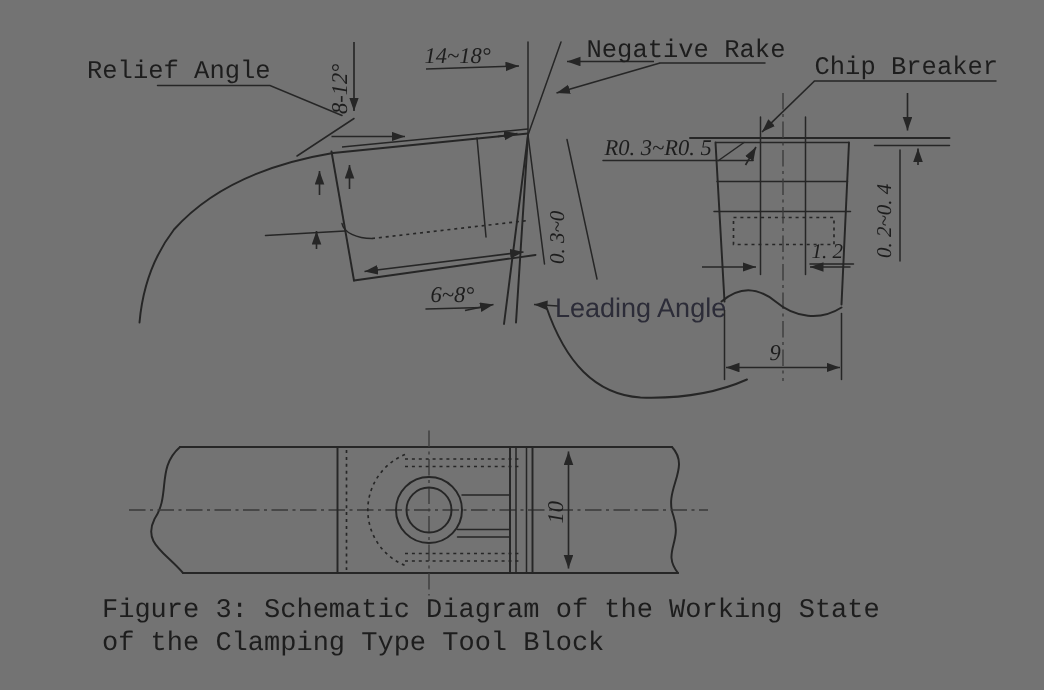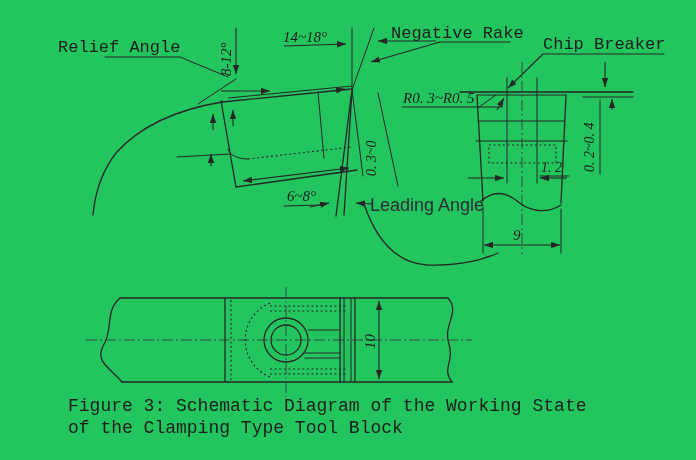--- a/index.html
+++ b/index.html
@@ -1,16 +1,16 @@
 <!DOCTYPE html>
 <html><head>
 <meta charset="utf-8">
 <style>
   html,body{margin:0;padding:0;background:#ffffff;}
-  #stage{position:relative;width:696px;height:460px;background:#22c55e;overflow:hidden;
+  #stage{position:relative;width:696px;height:460px;background:#737373;overflow:hidden;
          font-family:"Liberation Mono", monospace;}
   svg{position:absolute;left:0;top:0;}
   .ln{fill:none;stroke:#262626;stroke-width:1.3;stroke-linecap:round;}
   .thin{fill:none;stroke:#262626;stroke-width:1;stroke-linecap:round;}
   .dbl{fill:none;stroke:#262626;stroke-width:1;}
   .dot{fill:none;stroke:#262626;stroke-width:1.1;stroke-dasharray:2,2.6;}
   .cl{fill:none;stroke:#3a3a3a;stroke-width:0.9;stroke-dasharray:11,3,2,3;}
   .arr{fill:none;stroke:#262626;stroke-width:1.1;}
   text{fill:#1d1d1d;}
   .lbl{font-family:"Liberation Mono", monospace;font-size:17px;}

